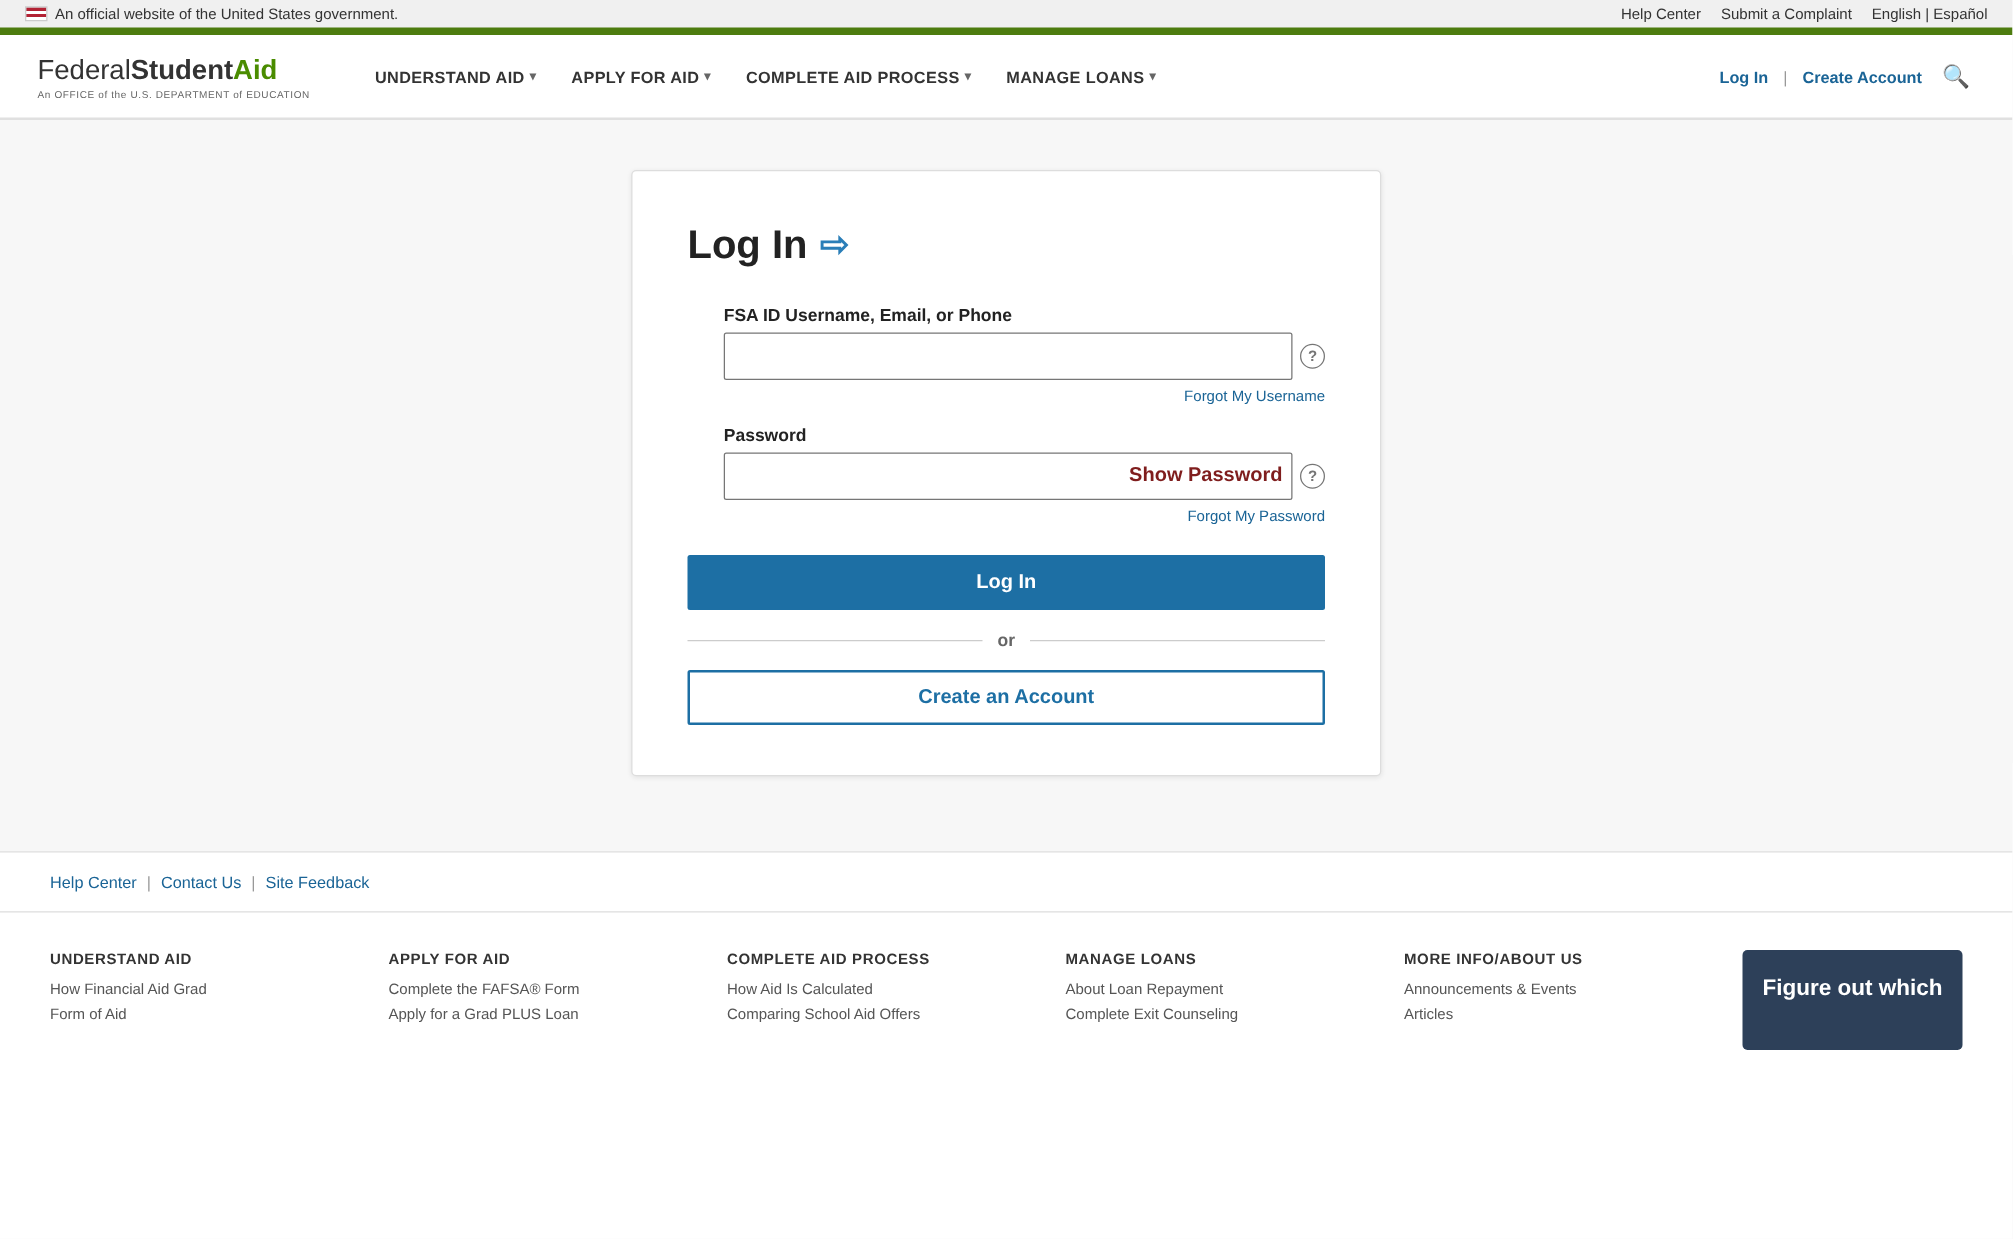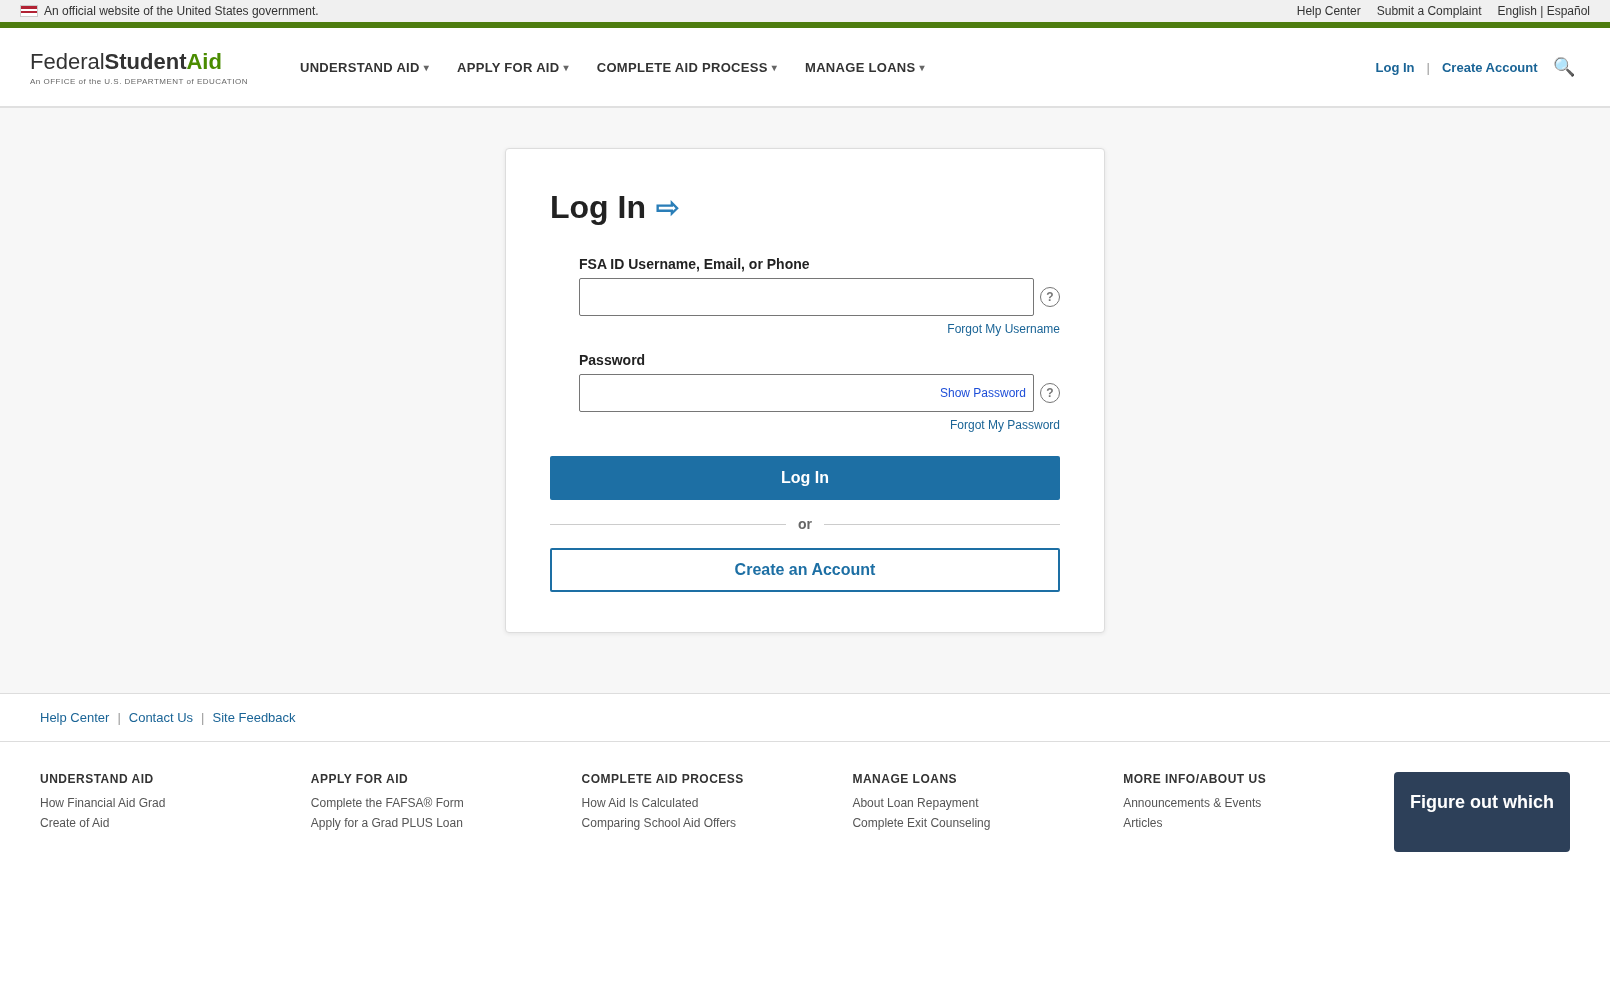--- a/index.html
+++ b/index.html
@@ -21,21 +21,21 @@
     .gov-banner-right a { color: #333; text-decoration: none; }
     .flag-icon { width: 18px; height: 12px; background: linear-gradient(#b22234 25%, #fff 25% 50%, #b22234 50% 75%, #fff 75%); display: inline-block; border: 1px solid #ccc; }
 
     
     .header {
       background: #fff;
       border-bottom: 2px solid #e0e0e0;
       padding: 0 30px;
       display: flex;
       align-items: center;
-      height: 80px;
+      height: 68px;
     }
     .logo { margin-right: 40px; min-width: 200px; }
     .logo-text-federal { font-size: 22px; font-weight: 300; color: #333; }
     .logo-text-student { font-size: 22px; font-weight: 700; color: #333; }
     .logo-text-aid { font-size: 22px; font-weight: 700; color: #4a8c00; }
     .logo-subtitle { font-size: 8px; color: #666; margin-top: 2px; letter-spacing: 0.5px; }
 
     .nav { display: flex; align-items: center; flex: 1; gap: 4px; }
     .nav-item {
       display: flex; align-items: center; gap: 4px;
@@ -131,24 +131,24 @@
       font-size: 14px;
       outline: none;
     }
     .show-password-btn {
       position: absolute;
       right: 8px;
       top: 50%;
       transform: translateY(-50%);
       background: none;
       border: none;
-      color: #1d4ed8;
-      font-size: 12px;
+      color: #7f1d1d;
+      font-size: 16px;
       cursor: pointer;
-      font-weight: 400;
+      font-weight: 700;
     }
 
     .forgot-link {
       display: block;
       text-align: right;
       color: #1a6496;
       font-size: 12px;
       text-decoration: none;
       margin-top: 6px;
       margin-bottom: 16px;
@@ -347,21 +347,21 @@
   <span class="footer-top-sep">|</span>
   <a>Contact Us</a>
   <span class="footer-top-sep">|</span>
   <a>Site Feedback</a>
 </div>
 
 <div class="footer-main">
   <div class="footer-col">
     <div class="footer-col-title">UNDERSTAND AID</div>
     <a class="footer-col-link">How Financial Aid Grad</a>
-    <a class="footer-col-link">Create of Aid</a>
+    <a class="footer-col-link">Form of Aid</a>
   </div>
   <div class="footer-col">
     <div class="footer-col-title">APPLY FOR AID</div>
     <a class="footer-col-link">Complete the FAFSA® Form</a>
     <a class="footer-col-link">Apply for a Grad PLUS Loan</a>
   </div>
   <div class="footer-col">
     <div class="footer-col-title">COMPLETE AID PROCESS</div>
     <a class="footer-col-link">How Aid Is Calculated</a>
     <a class="footer-col-link">Comparing School Aid Offers</a>

